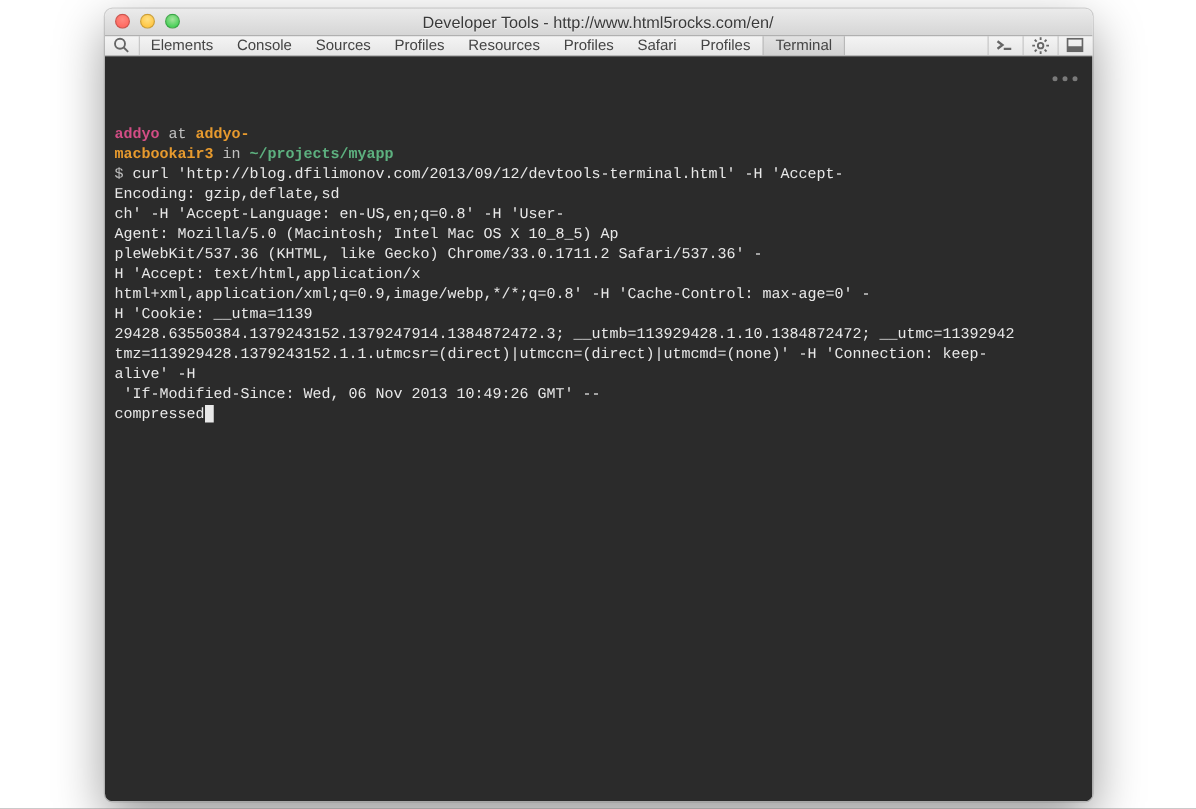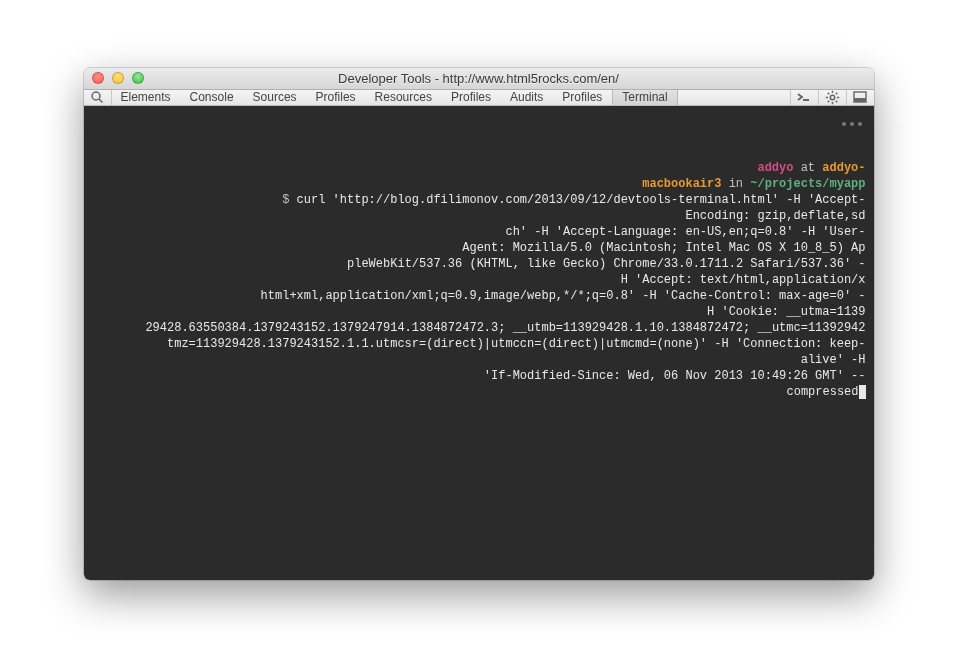--- a/index.html
+++ b/index.html
@@ -95,25 +95,24 @@
     border-left: 1px solid #c8c8c8;
   }
   
   .terminal {
     background: #2b2b2b;
     color: #e8e8e8;
     font-family: Menlo, Monaco, "Courier New", monospace;
     font-size: 12px;
     line-height: 16px;
     padding: 6px 8px 22px 8px;
-    height: 474px;
+    height: 596px;
     position: relative;
     white-space: pre-wrap;
     word-break: break-all;
-    text-align: right;
   }
   .ellipsis-menu {
     position: absolute;
     top: 16px;
     right: 12px;
     display: flex;
     gap: 4px;
   }
   .ellipsis-menu .dot {
     width: 4px; height: 4px; border-radius: 50%;
@@ -156,21 +155,21 @@
           <line x1="9" y1="9" x2="12.5" y2="12.5" stroke="#666" stroke-width="1.5"></line>
         </svg>
     </div>
     <div class="tabs" id="tabs-container">
         <div class="tab">Elements</div>
         <div class="tab">Console</div>
         <div class="tab">Sources</div>
         <div class="tab">Profiles</div>
         <div class="tab">Resources</div>
         <div class="tab">Profiles</div>
-        <div class="tab">Audits</div>
+        <div class="tab">Safari</div>
         <div class="tab">Profiles</div>
         <div class="tab active">Terminal</div>
       </div>
     <div class="toolbar-right">
       <div class="tool-btn">
         <svg width="16" height="12" viewBox="0 0 16 12">
             <polyline points="2,3 6,6 2,9" fill="none" stroke="#666" stroke-width="1.8"></polyline>
             <line x1="7" y1="9" x2="13" y2="9" stroke="#666" stroke-width="1.8"></line>
           </svg>
       </div>

